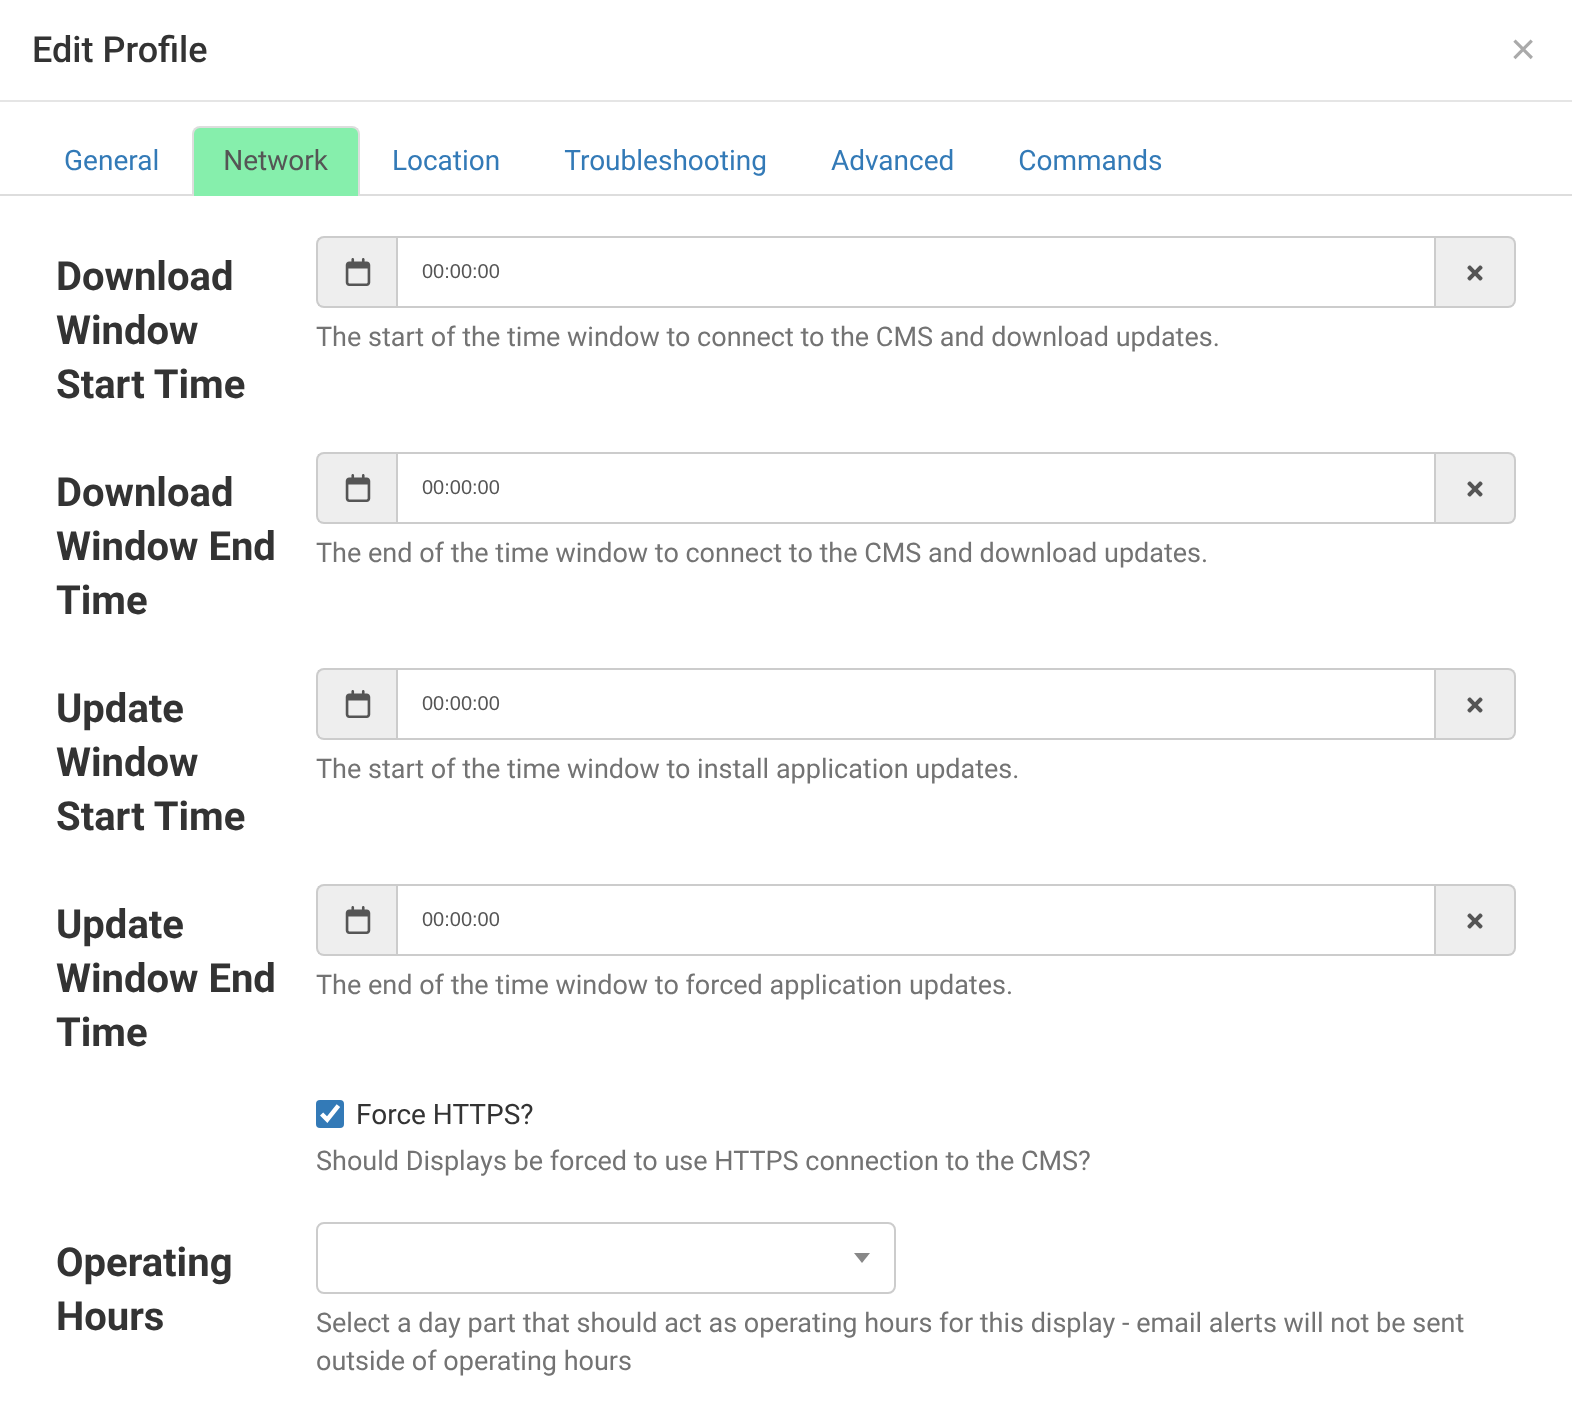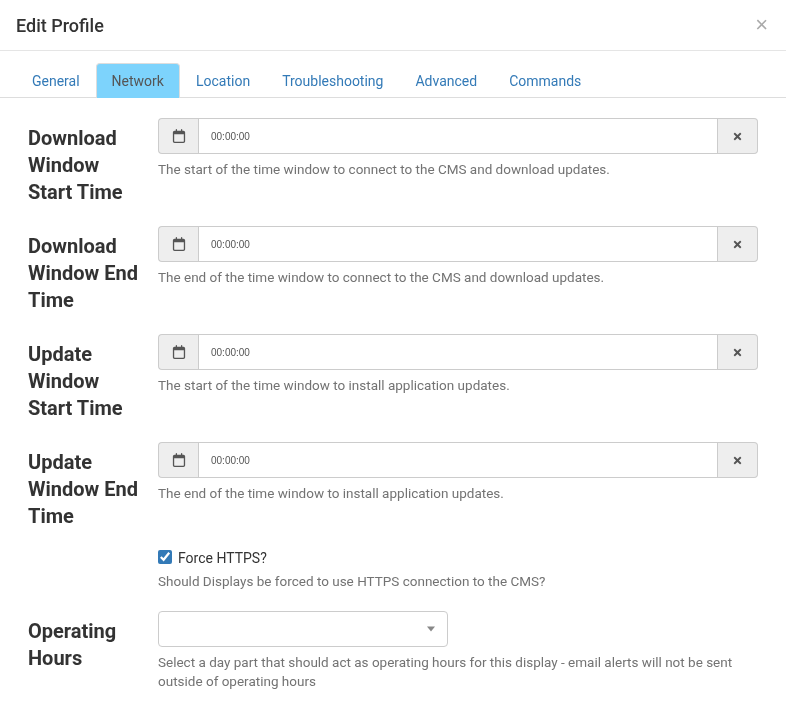--- a/index.html
+++ b/index.html
@@ -45,21 +45,21 @@
       color: #337ab7;
       cursor: pointer;
       border: 1px solid transparent;
       border-bottom: none;
       margin-bottom: -1px;
       border-radius: 4px 4px 0 0;
       font-size: 14px;
     }
     .tab.active {
       color: #555;
-      background: #7dd3fc;
+      background: #86efac;
       border-color: #ddd #ddd #fff;
     }
     .modal-body {
       padding: 20px 28px 10px 28px;
     }
     .form-row {
       display: flex;
       margin-bottom: 20px;
       gap: 12px;
     }
@@ -278,21 +278,21 @@
                 <path d="M152 64h144V24c0-13.3 10.7-24 24-24s24 10.7 24 24v40h40c35.3 0 64 28.7 64 64v320c0 35.3-28.7 64-64 64H64c-35.3 0-64-28.7-64-64V128c0-35.3 28.7-64 64-64h40V24c0-13.3 10.7-24 24-24s24 10.7 24 24v40zM48 192v256c0 8.8 7.2 16 16 16h320c8.8 0 16-7.2 16-16V192H48z"></path>
               </svg>
           </div>
           <input class="time-input" value="00:00:00" style="">
           <div class="input-addon right">
             <svg class="icon-svg" viewBox="0 0 352 512" fill="#555" style="width:11px;height:11px">
                 <path d="M242.7 256l100.1-100.1c12.3-12.3 12.3-32.2 0-44.5l-22.2-22.2c-12.3-12.3-32.2-12.3-44.5 0L176 189.3 75.9 89.2c-12.3-12.3-32.2-12.3-44.5 0L9.2 111.4c-12.3 12.3-12.3 32.2 0 44.5L109.3 256 9.2 356.1c-12.3 12.3-12.3 32.2 0 44.5l22.2 22.2c12.3 12.3 32.2 12.3 44.5 0L176 322.7l100.1 100.1c12.3 12.3 32.2 12.3 44.5 0l22.2-22.2c12.3-12.3 12.3-32.2 0-44.5L242.7 256z"></path>
               </svg>
           </div>
         </div>
-        <div class="help-text">The end of the time window to install application updates.</div>
+        <div class="help-text">The end of the time window to forced application updates.</div>
       </div>
     </div>
 
     <div class="checkbox-row">
       <div class="checkbox-wrap">
         <label class="checkbox-label">
           <input type="checkbox" checked="" style="">
           <span>Force HTTPS?</span>
         </label>
         <div class="help-text">Should Displays be forced to use HTTPS connection to the CMS?</div>

